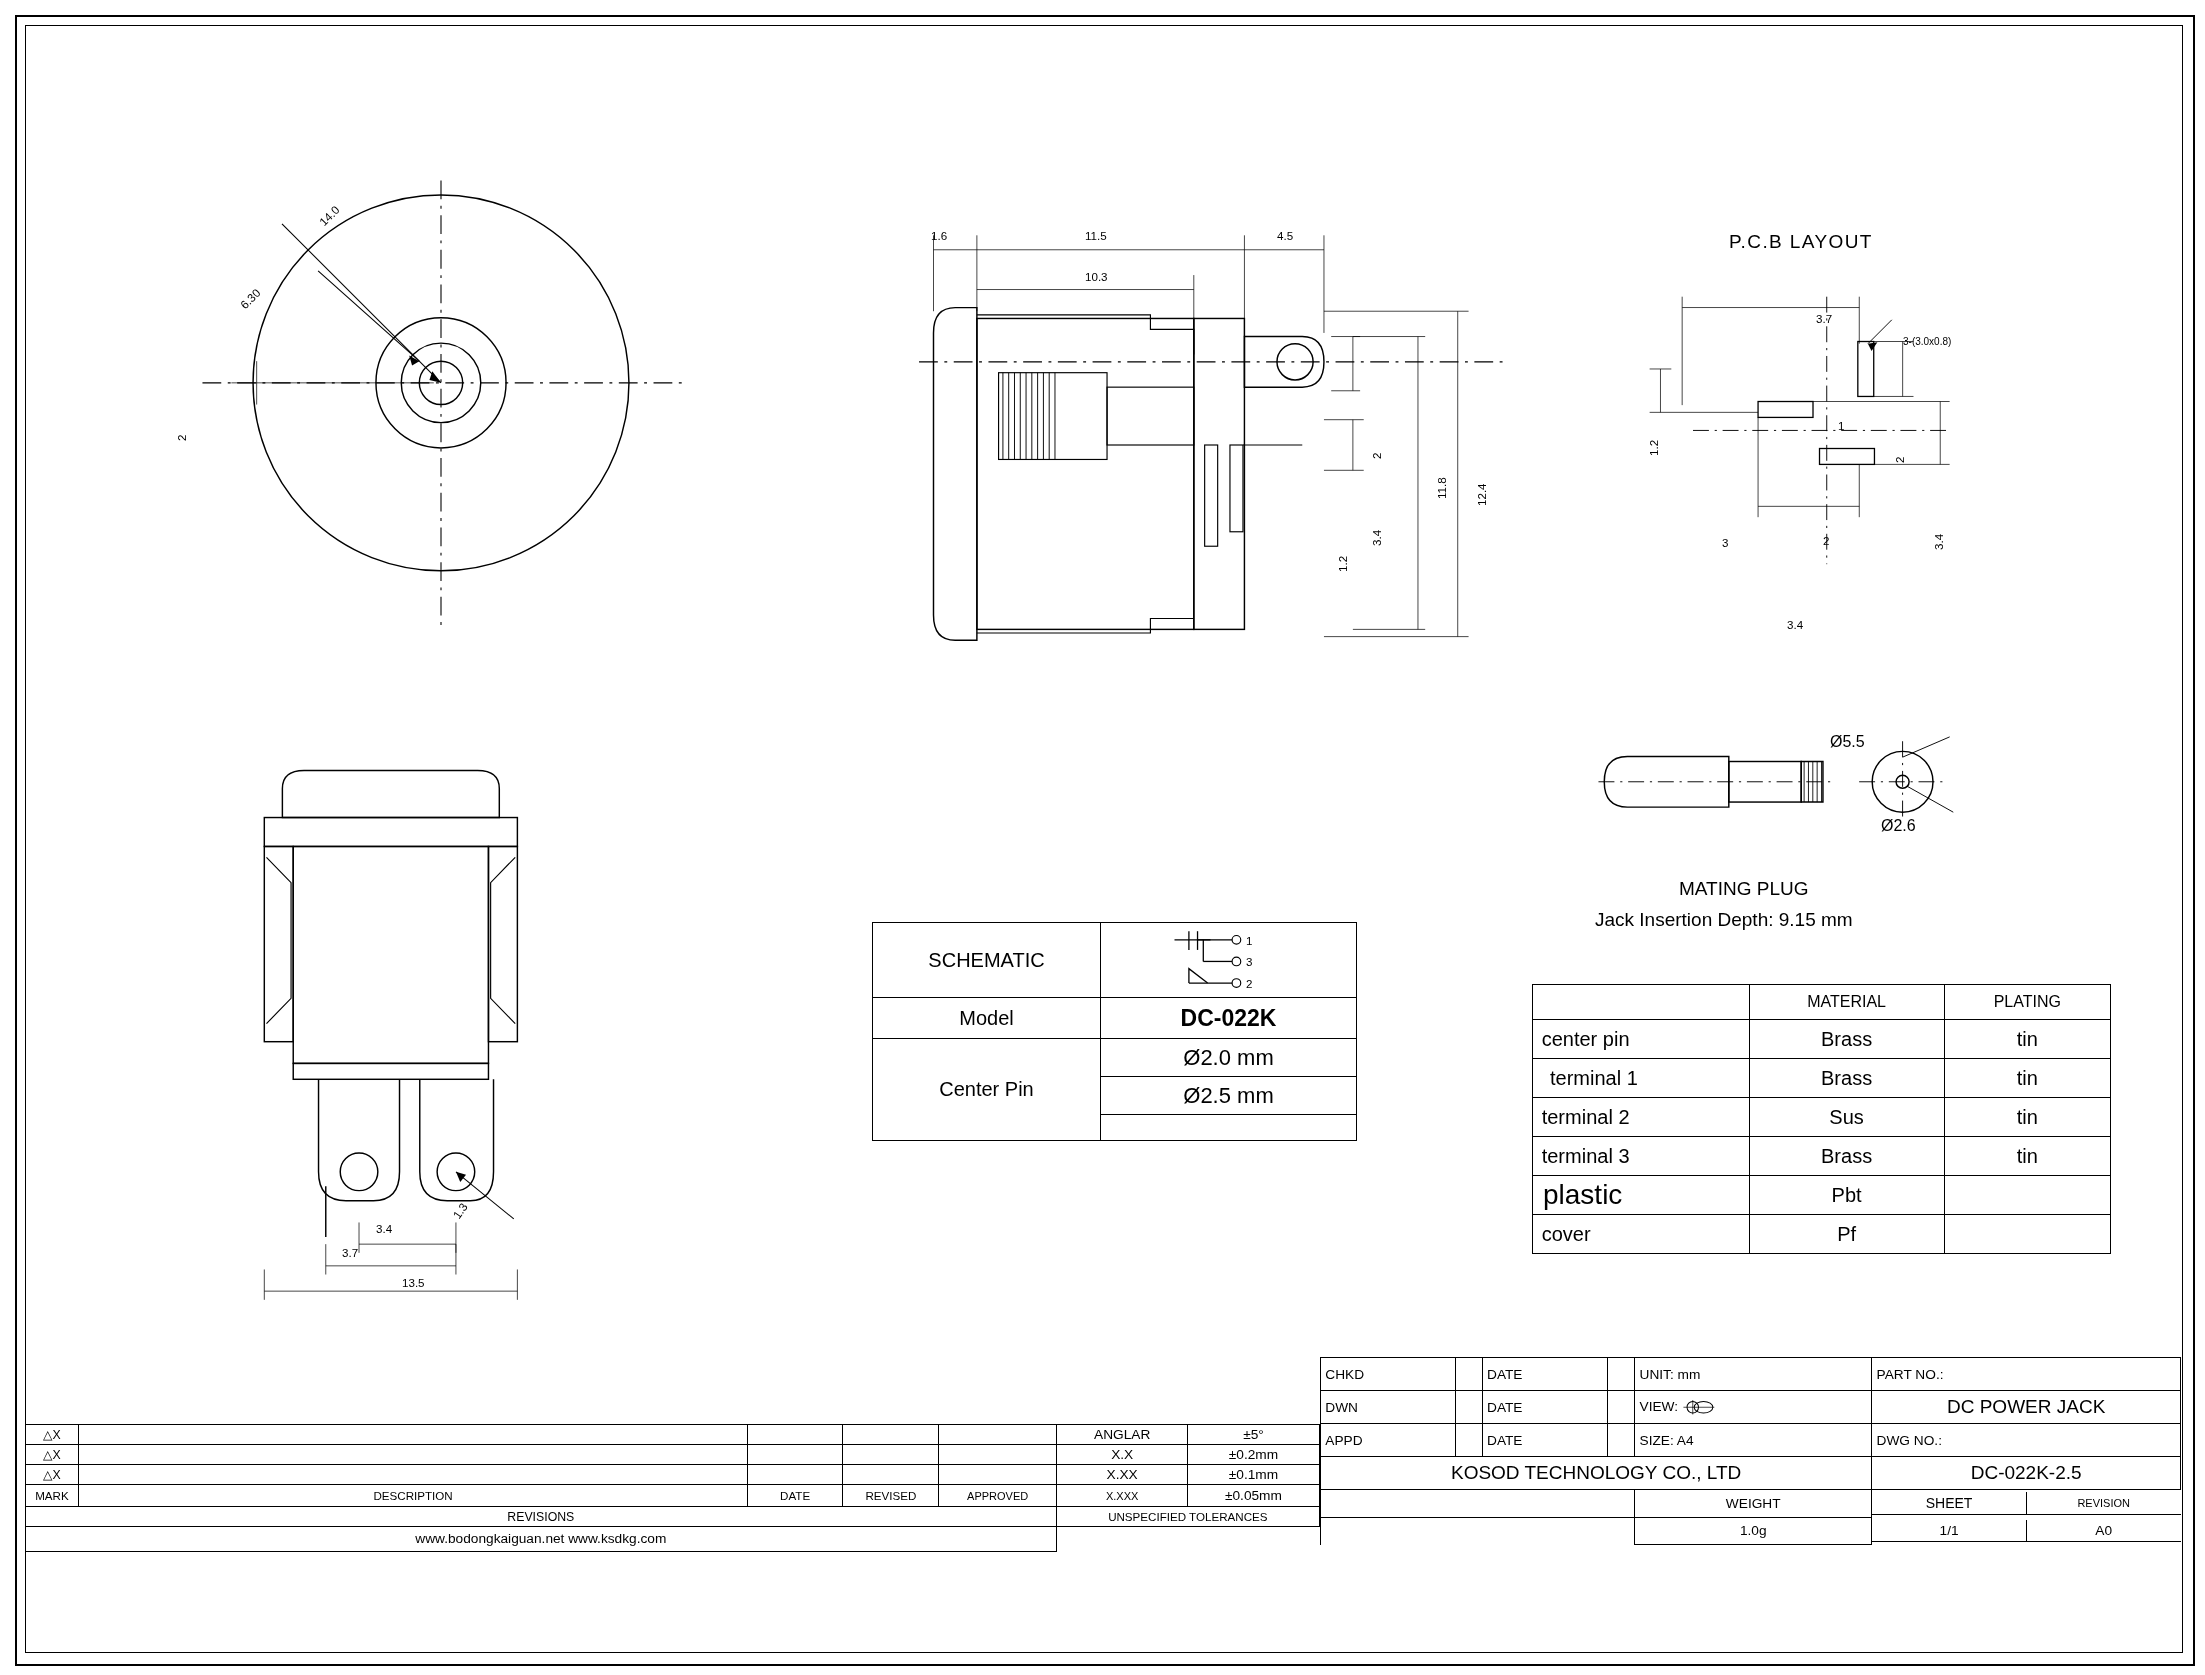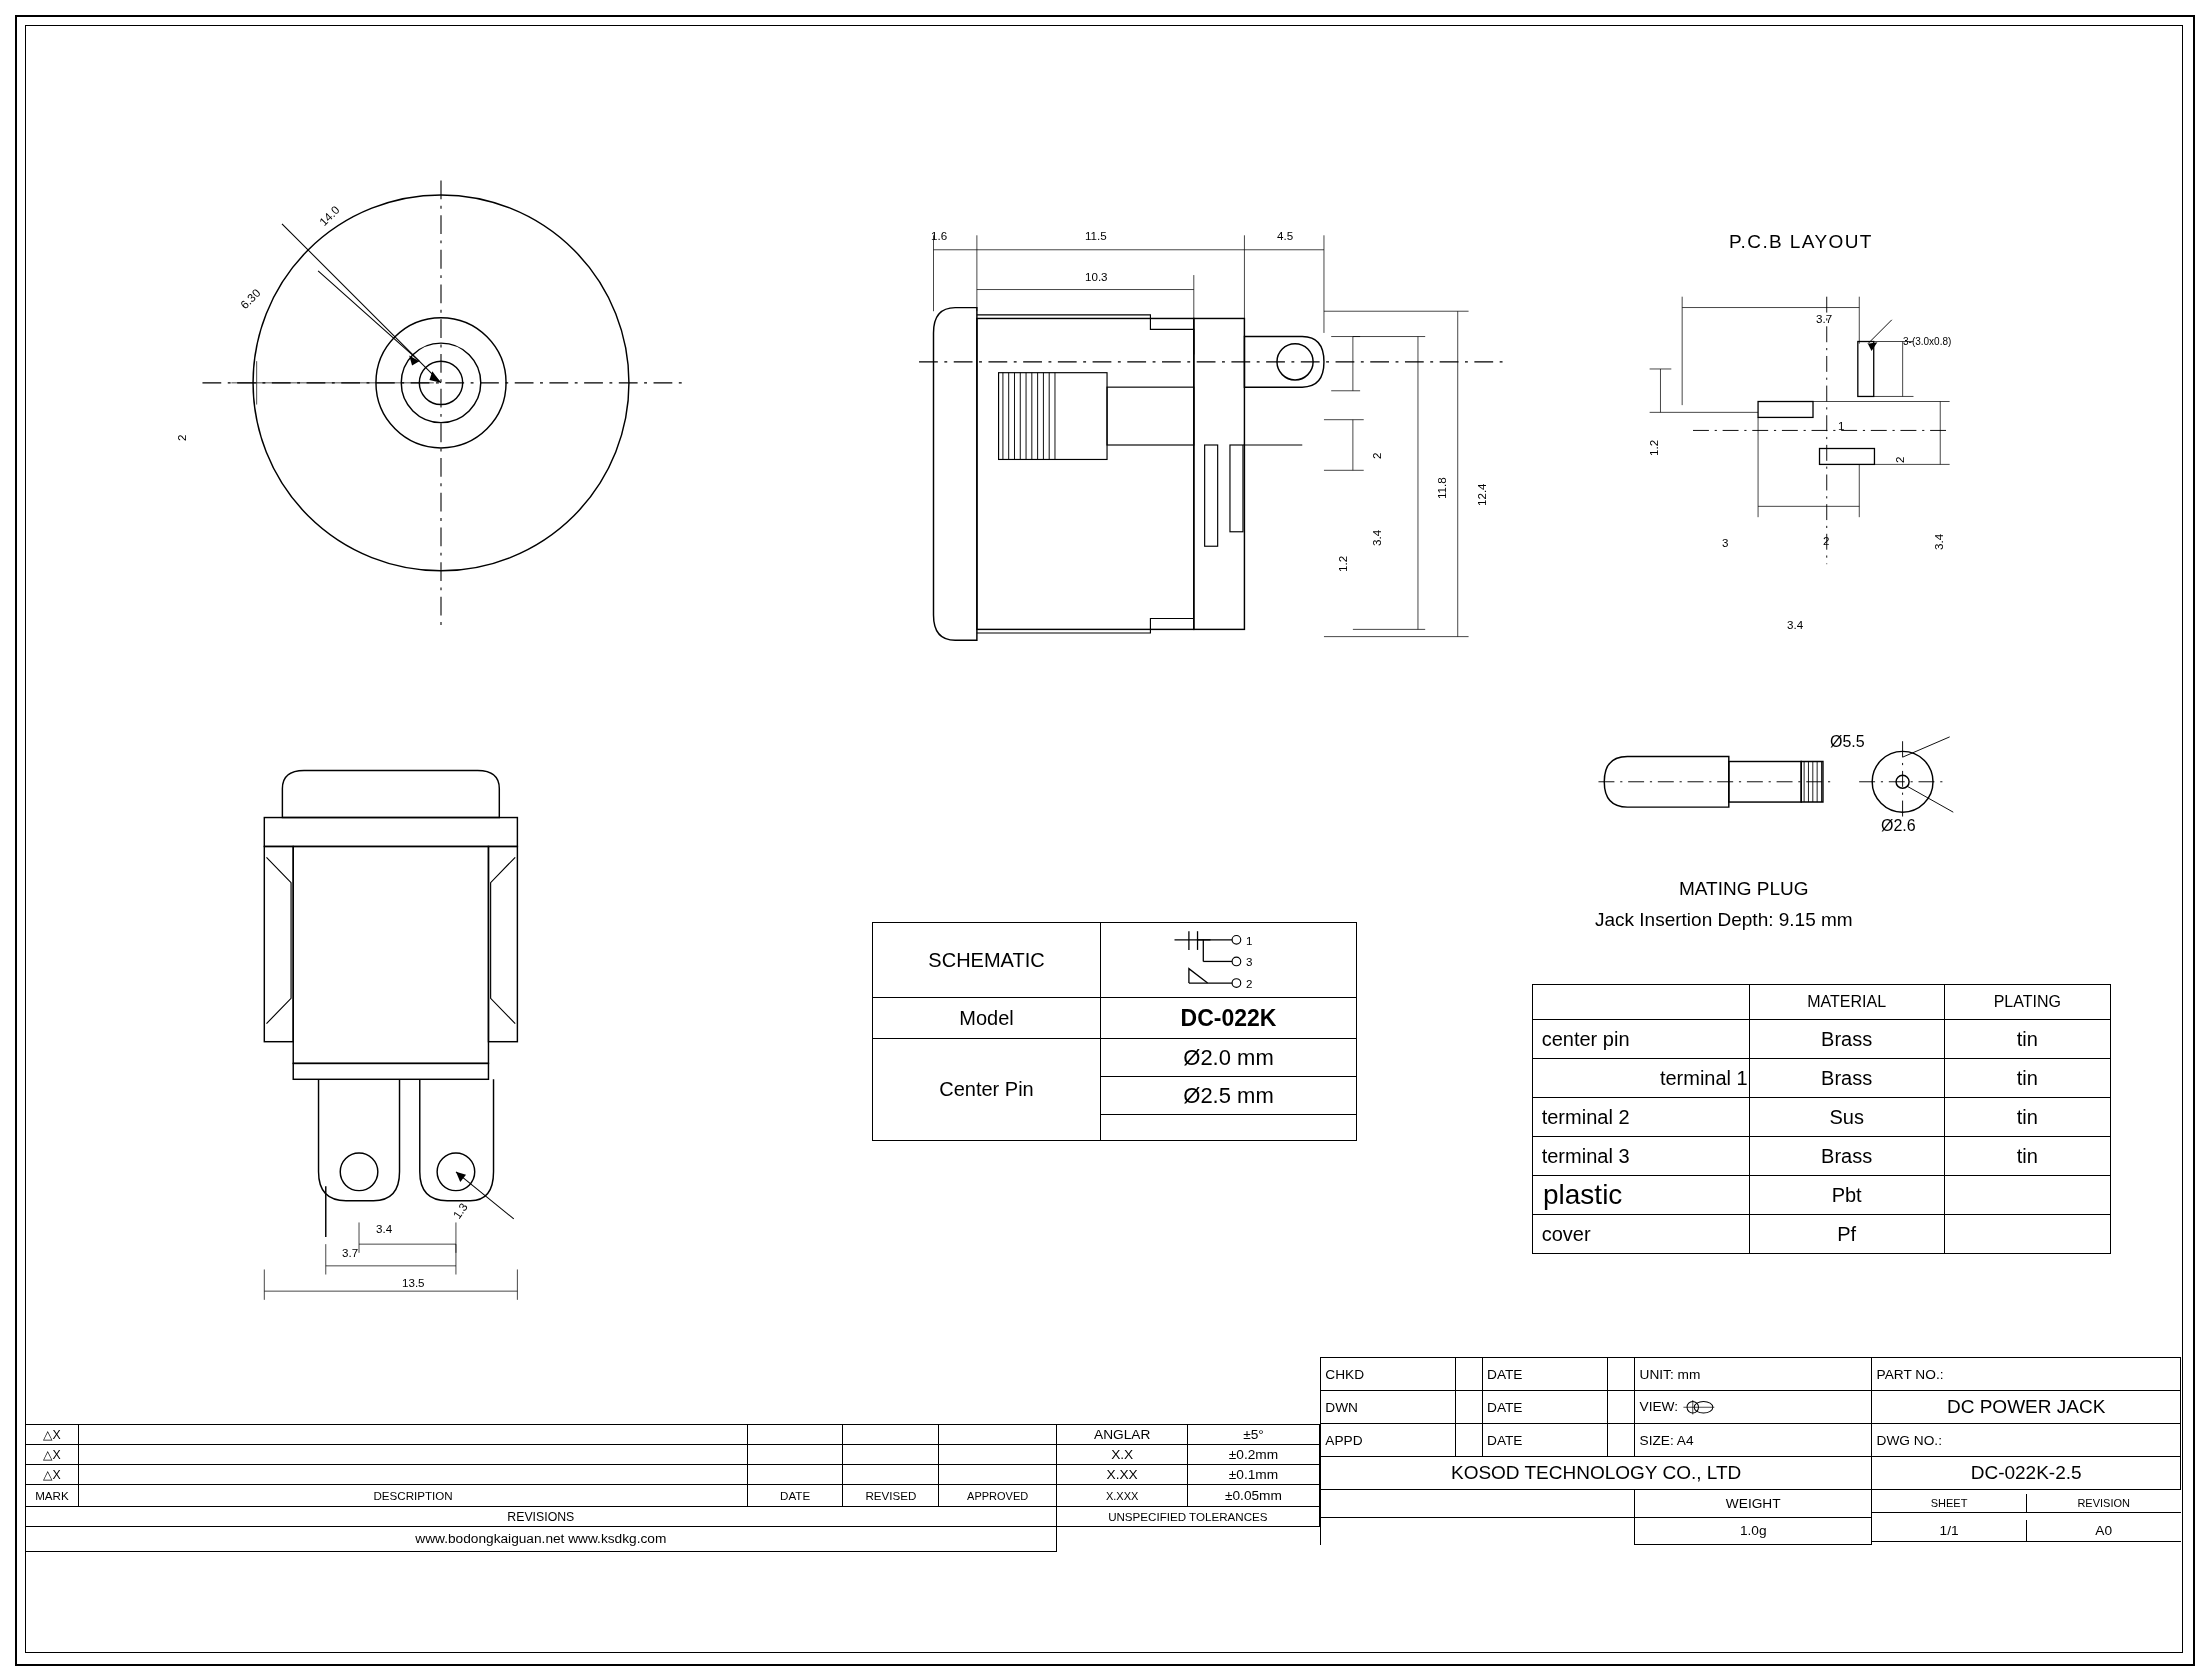--- a/index.html
+++ b/index.html
@@ -270,21 +270,21 @@
         <th class="center" style="width:217px;font-size:16px;"></th>
         <th class="center" style="width:195px;font-size:16px;">MATERIAL</th>
         <th class="center" style="width:166px;font-size:16px;">PLATING</th>
       </tr>
       <tr style="height:39px;">
         <td class="left" style="font-size:20px;padding-left:8.7px;">center pin</td>
         <td class="center" style="font-size:20px;">Brass</td>
         <td class="center" style="font-size:20px;">tin</td>
       </tr>
       <tr style="height:39px;">
-        <td class="left" style="font-size:20px;padding-left:23px;text-align:right;">terminal 1</td>
+        <td class="left" style="font-size:20px;padding-left:17px;">terminal 1</td>
         <td class="center" style="font-size:20px;">Brass</td>
         <td class="center" style="font-size:20px;">tin</td>
       </tr>
       <tr style="height:39px;">
         <td class="left" style="font-size:20px;padding-left:8.7px;">terminal 2</td>
         <td class="center" style="font-size:20px;">Sus</td>
         <td class="center" style="font-size:20px;">tin</td>
       </tr>
       <tr style="height:39px;">
         <td class="left" style="font-size:20px;padding-left:8.7px;">terminal 3</td>
@@ -395,21 +395,21 @@
         <td class="ttl-cell center" colspan="5" style="font-size:19px;">KOSOD TECHNOLOGY CO., LTD</td>
         <td class="ttl-cell center" style="font-size:19px;">DC-022K-2.5</td>
       </tr>
       <tr style="height:27.5px;">
         <td class="ttl-cell" colspan="4" style="border-left:0.7px solid #000;border-bottom:0.7px solid #000;"></td>
         <td class="ttl-cell center" style="font-size:13.7px;">WEIGHT</td>
         <td style="padding:0;border:none;">
           <table class="tb" style="width:100%;">
             <tbody>
                   <tr>
-              <td class="center" style="width:50%;font-size:11px;padding:2.9px;border-top:none;border-left:none;border-bottom:0.7px solid #000;">SHEET</td>
+              <td class="center" style="width:50%;font-size:14px;padding:2.9px;border-top:none;border-left:none;border-bottom:0.7px solid #000;">SHEET</td>
               <td class="center" style="width:50%;font-size:11px;padding:2.9px;border-top:none;border-right:none;border-bottom:0.7px solid #000;">REVISION</td>
             </tr>
           </tbody>
               </table>
         </td>
       </tr>
       <tr style="height:27.5px;">
         <td class="ttl-cell" colspan="4" style="border:none;border-left:0.7px solid #000;"></td>
         <td class="ttl-cell center" style="font-size:13.7px;">1.0g</td>
         <td style="padding:0;border:none;">

